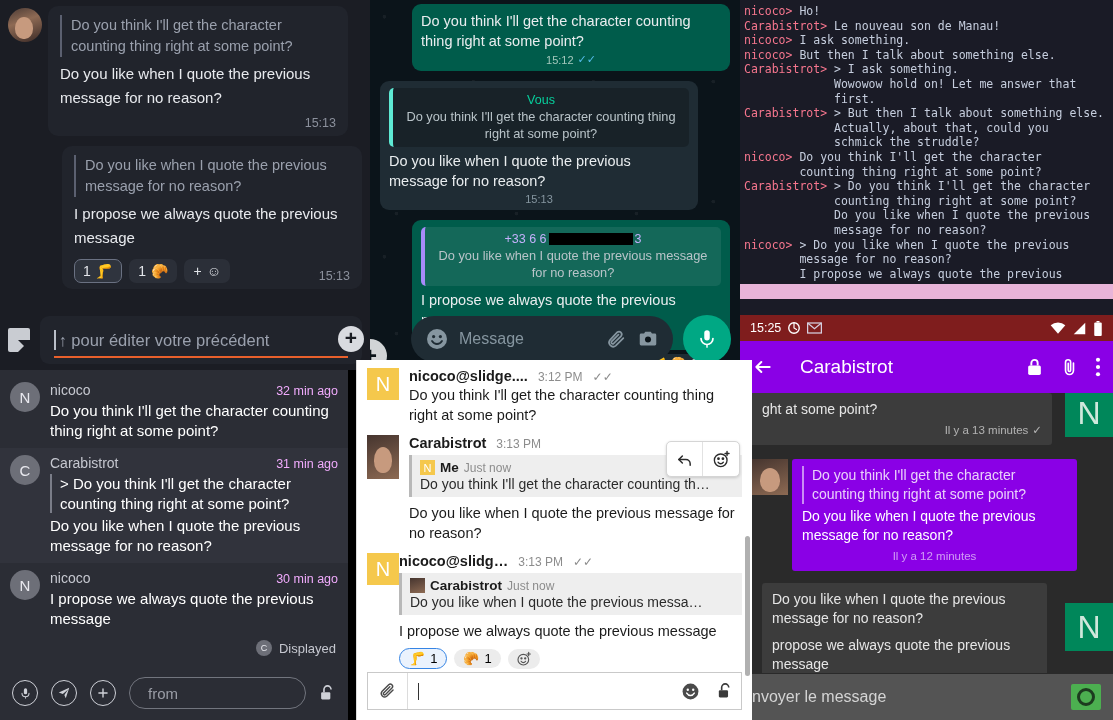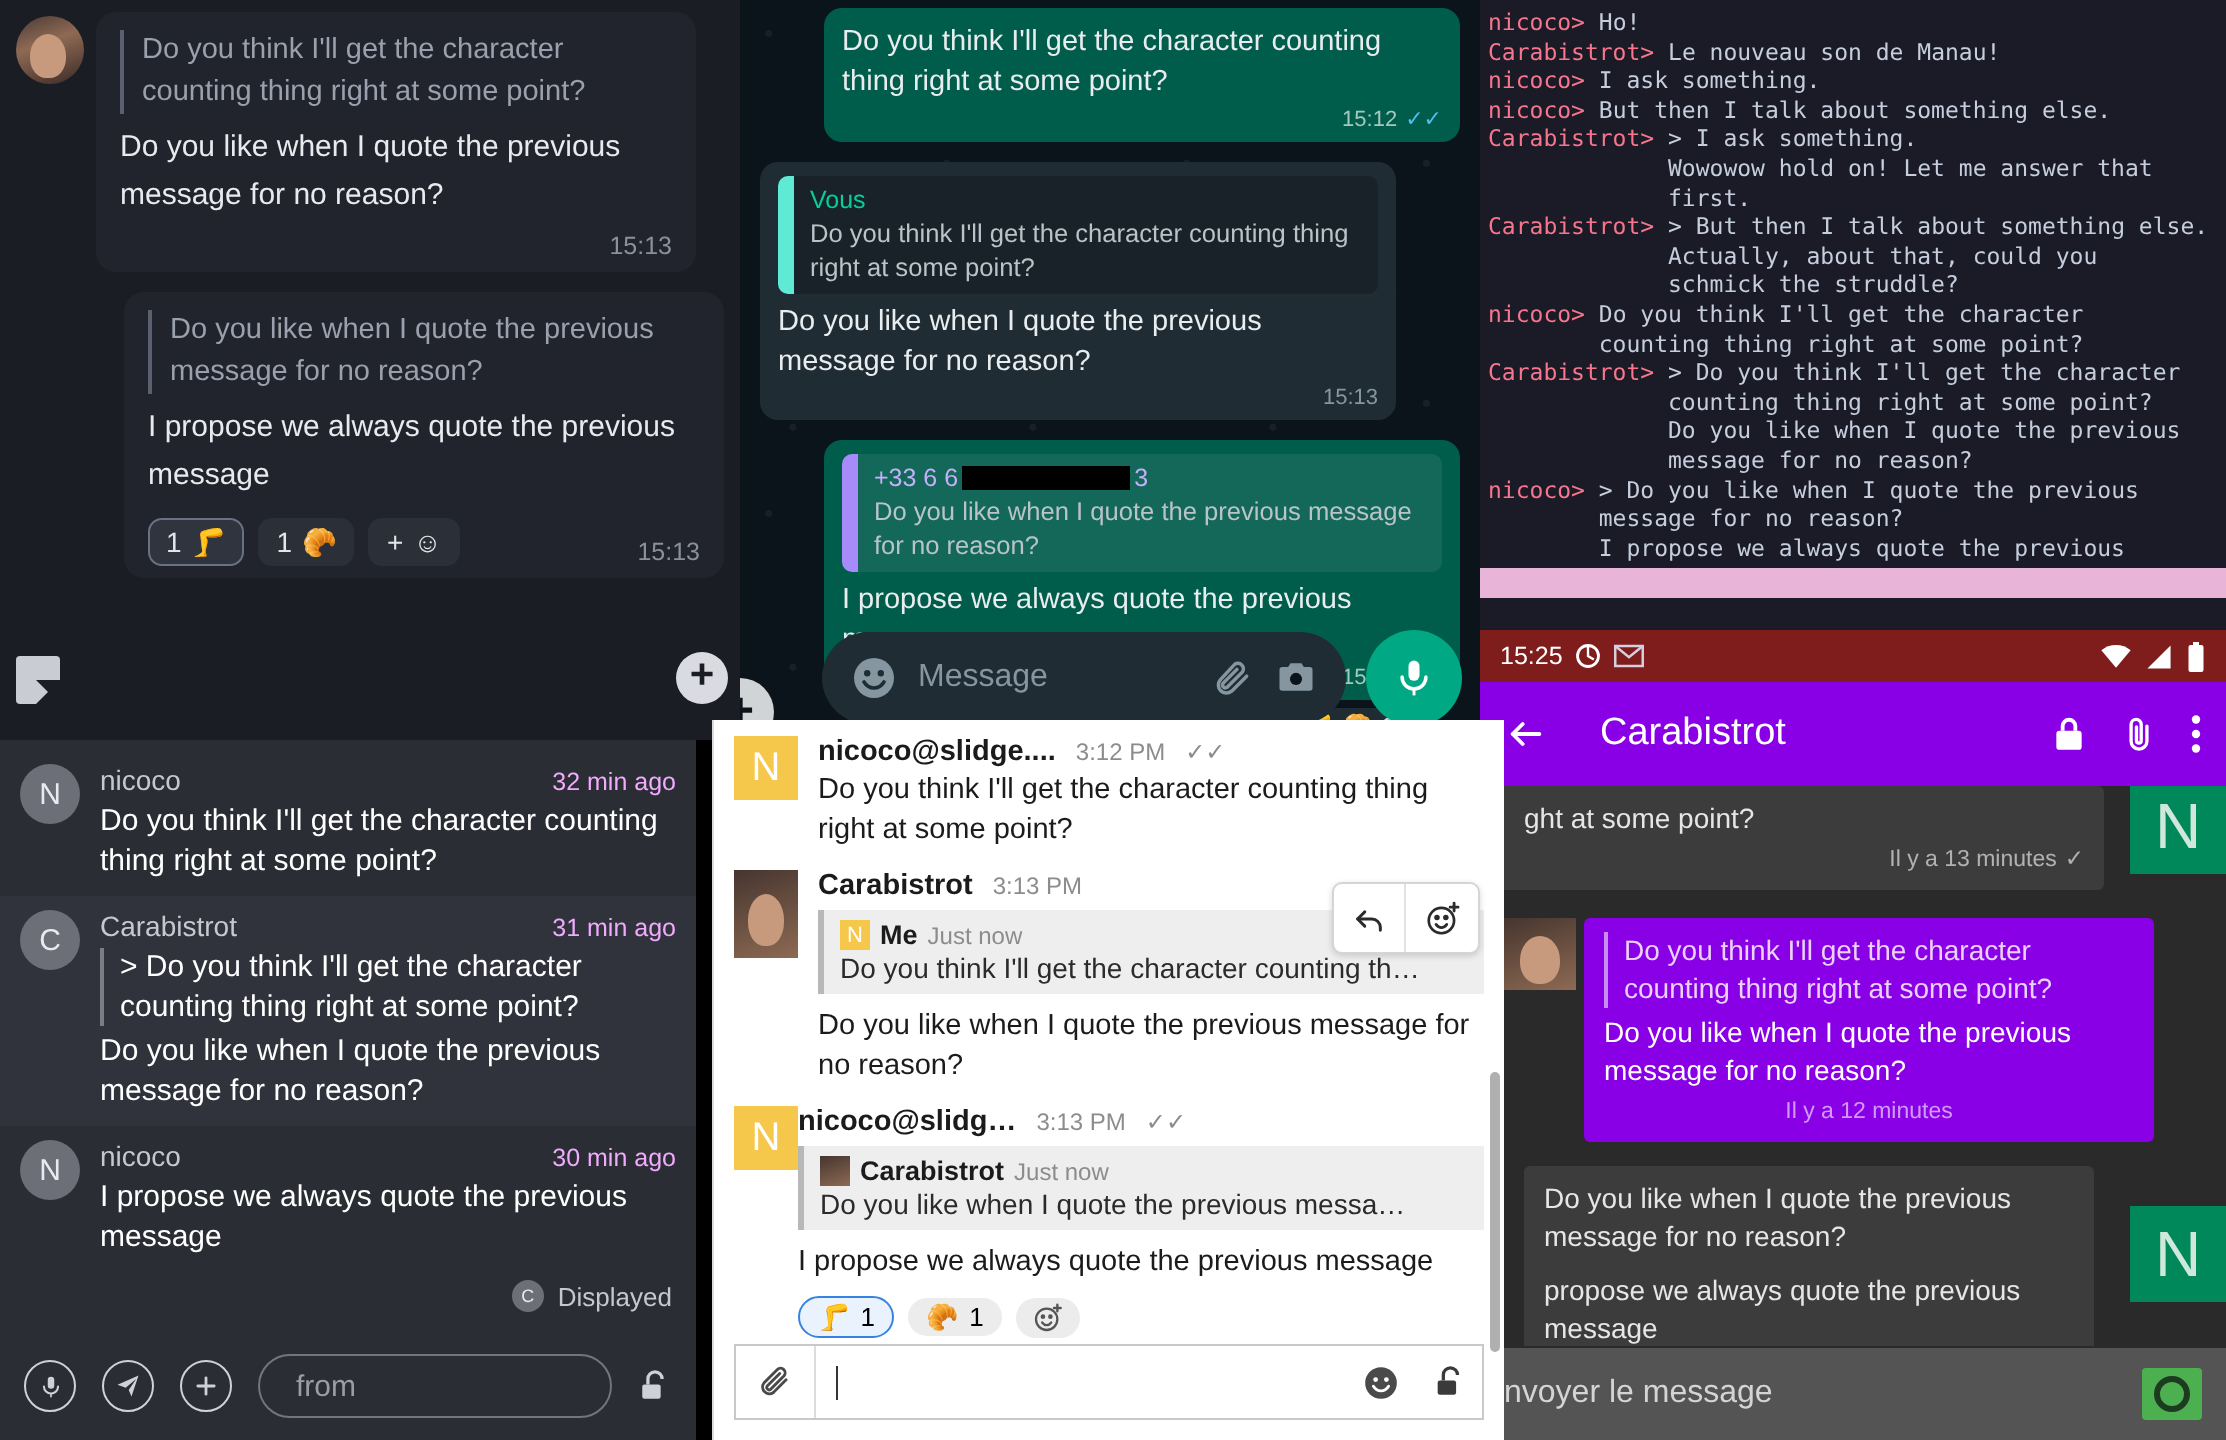--- a/index.html
+++ b/index.html
@@ -56,24 +56,24 @@
        radial-gradient(circle at 22% 78%, #fff 0 1.6px, transparent 2px),
        radial-gradient(circle at 58% 90%, #fff 0 1.6px, transparent 2px);
      background-size:120px 120px; }
   .wa-scroll { position:relative; padding:4px 10px 0 10px; height:305px; }
   .wa-out { background:#005c4b; border-radius:9px; padding:7px 9px 5px 9px;
      margin:0 0 10px auto; max-width:318px; position:relative; color:#e9edef; }
   .wa-in  { background:#1f2c34; border-radius:9px; padding:7px 9px 5px 9px;
      margin:0 auto 10px 0; max-width:318px; position:relative; color:#e9edef; }
   .wa-txt { font-size:14.5px; line-height:20px; }
   .wa-meta { font-size:11px; color:#8696a0; text-align:right; margin-top:2px;
-     display:flex; justify-content:flex-end; align-items:center; gap:4px; }
+     display:flex; justify-content:center; align-items:center; gap:4px; }
   .wa-out .wa-meta { color:#a4c8bd; }
-  .wa-qt { background:rgba(0,0,0,.22); border-left:8px solid #5eead4; border-radius:5px;
-     padding:5px 8px; margin-bottom:4px; }
+  .wa-qt { background:rgba(0,0,0,.22); border-left:4px solid #5eead4; border-radius:5px;
+     padding:5px 8px; margin-bottom:4px;text-align:center; }
   .wa-qt.purple { border-left-color:#a78bfa; background:rgba(255,255,255,.08);}
   .wa-qt-name { font-size:12.5px; color:#06cf9c; margin-bottom:1px; }
   .wa-qt.purple .wa-qt-name { color:#c4b1fb; }
   .wa-qt-txt { font-size:12.8px; color:#b9c4c9; line-height:17px; }
   .wa-redact { display:inline-block; background:#000; width:84px; height:12px;
      vertical-align:-2px; margin:0 2px;}
   .wa-react { position:absolute; right:12px; background:#1f2c34; border-radius:12px;
      padding:2px 8px; font-size:13px; color:#d0d6d9; display:flex; gap:4px; align-items:center;
      box-shadow:0 1px 2px rgba(0,0,0,.4); }
   .wa-composer { position:absolute; left:0; right:0; bottom:0; height:62px;
@@ -195,20 +195,25 @@
               </div>
             </div>
             <div class="tl-time" style="flex:1;">15:13</div>
           </div>
         </div>
       </div>
     </div>
 
     <div class="tl-composer">
       <div class="tl-note-icon"></div>
+      <div class="tl-input">
+        <div class="tl-caret"></div>
+        <div class="tl-ph">↑ pour éditer votre précédent</div>
+        <div class="tl-underline"></div>
+      </div>
       <div class="tl-plus">+</div>
     </div>
   </div>
 
   <div class="panel" id="panel-tm">
     <div class="wa-bg"></div>
 
     <div class="wa-scroll">
 
       <div class="wa-out">

